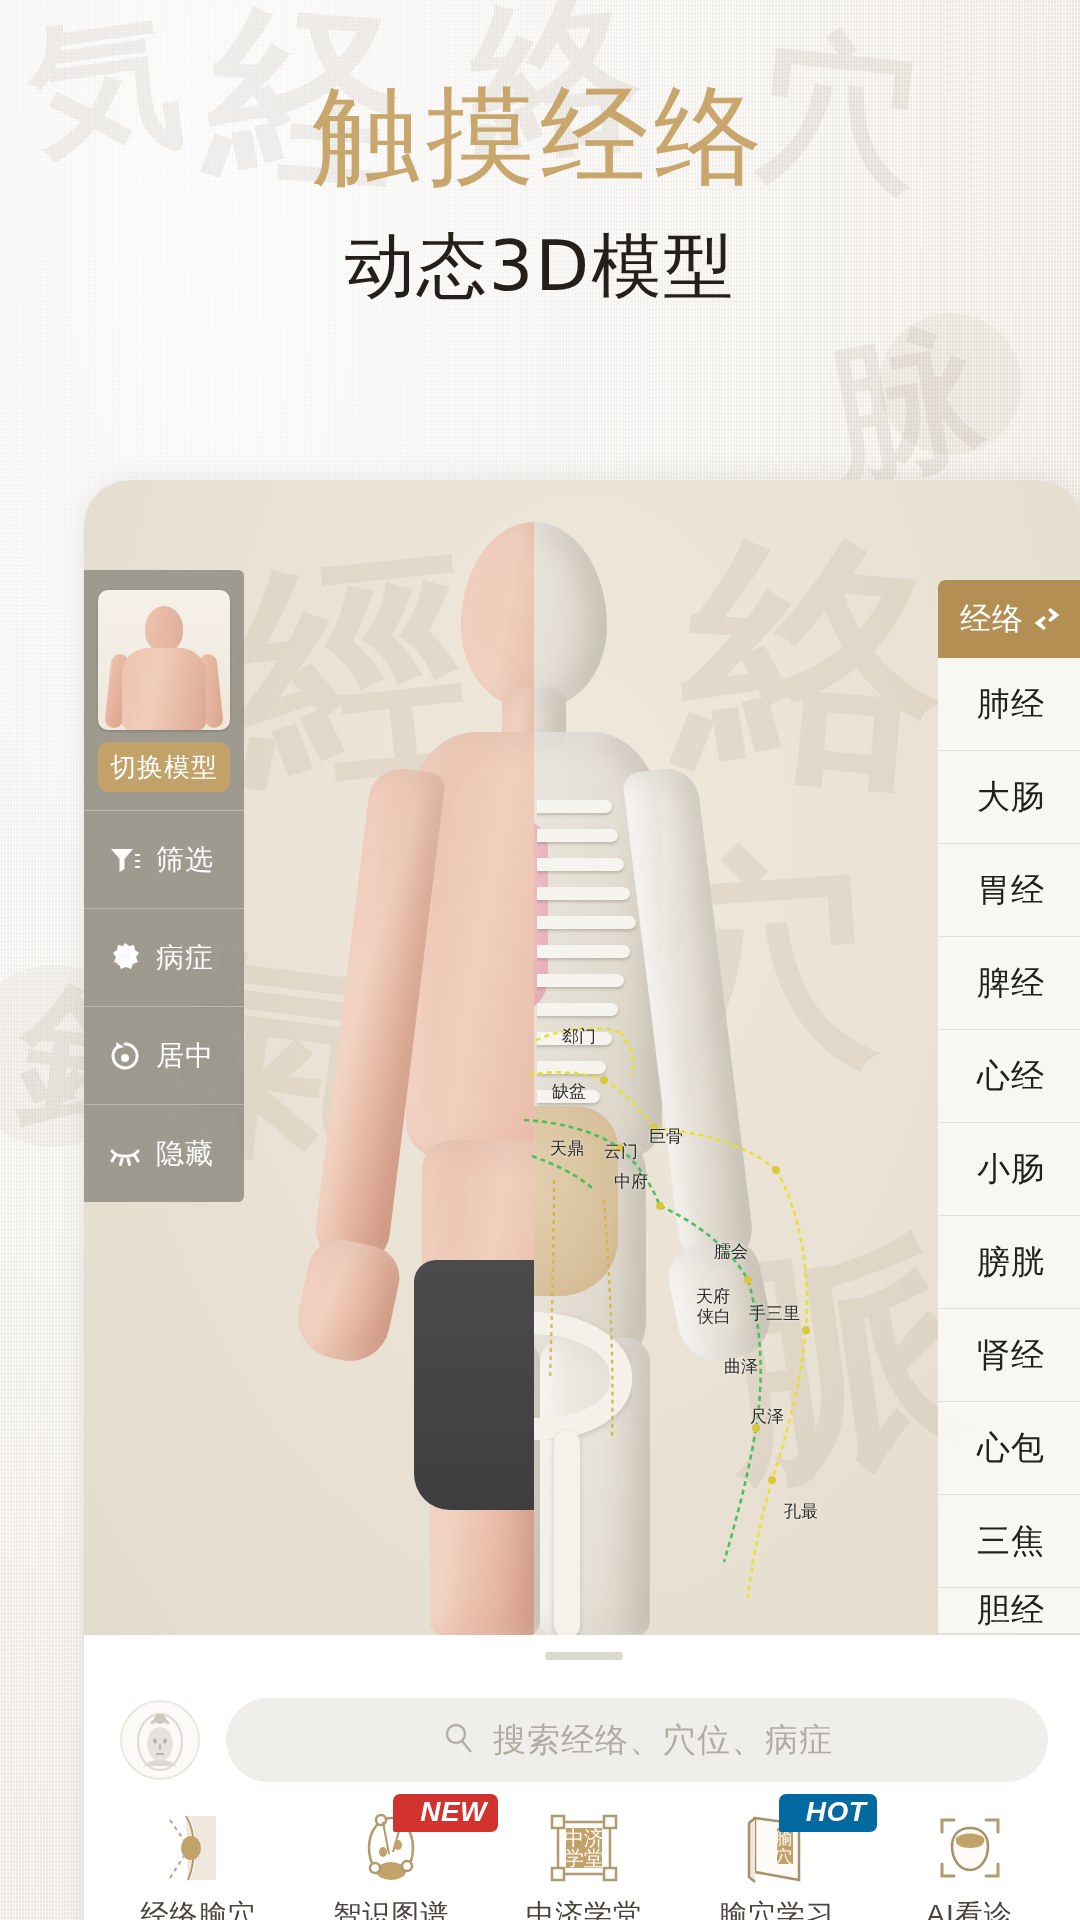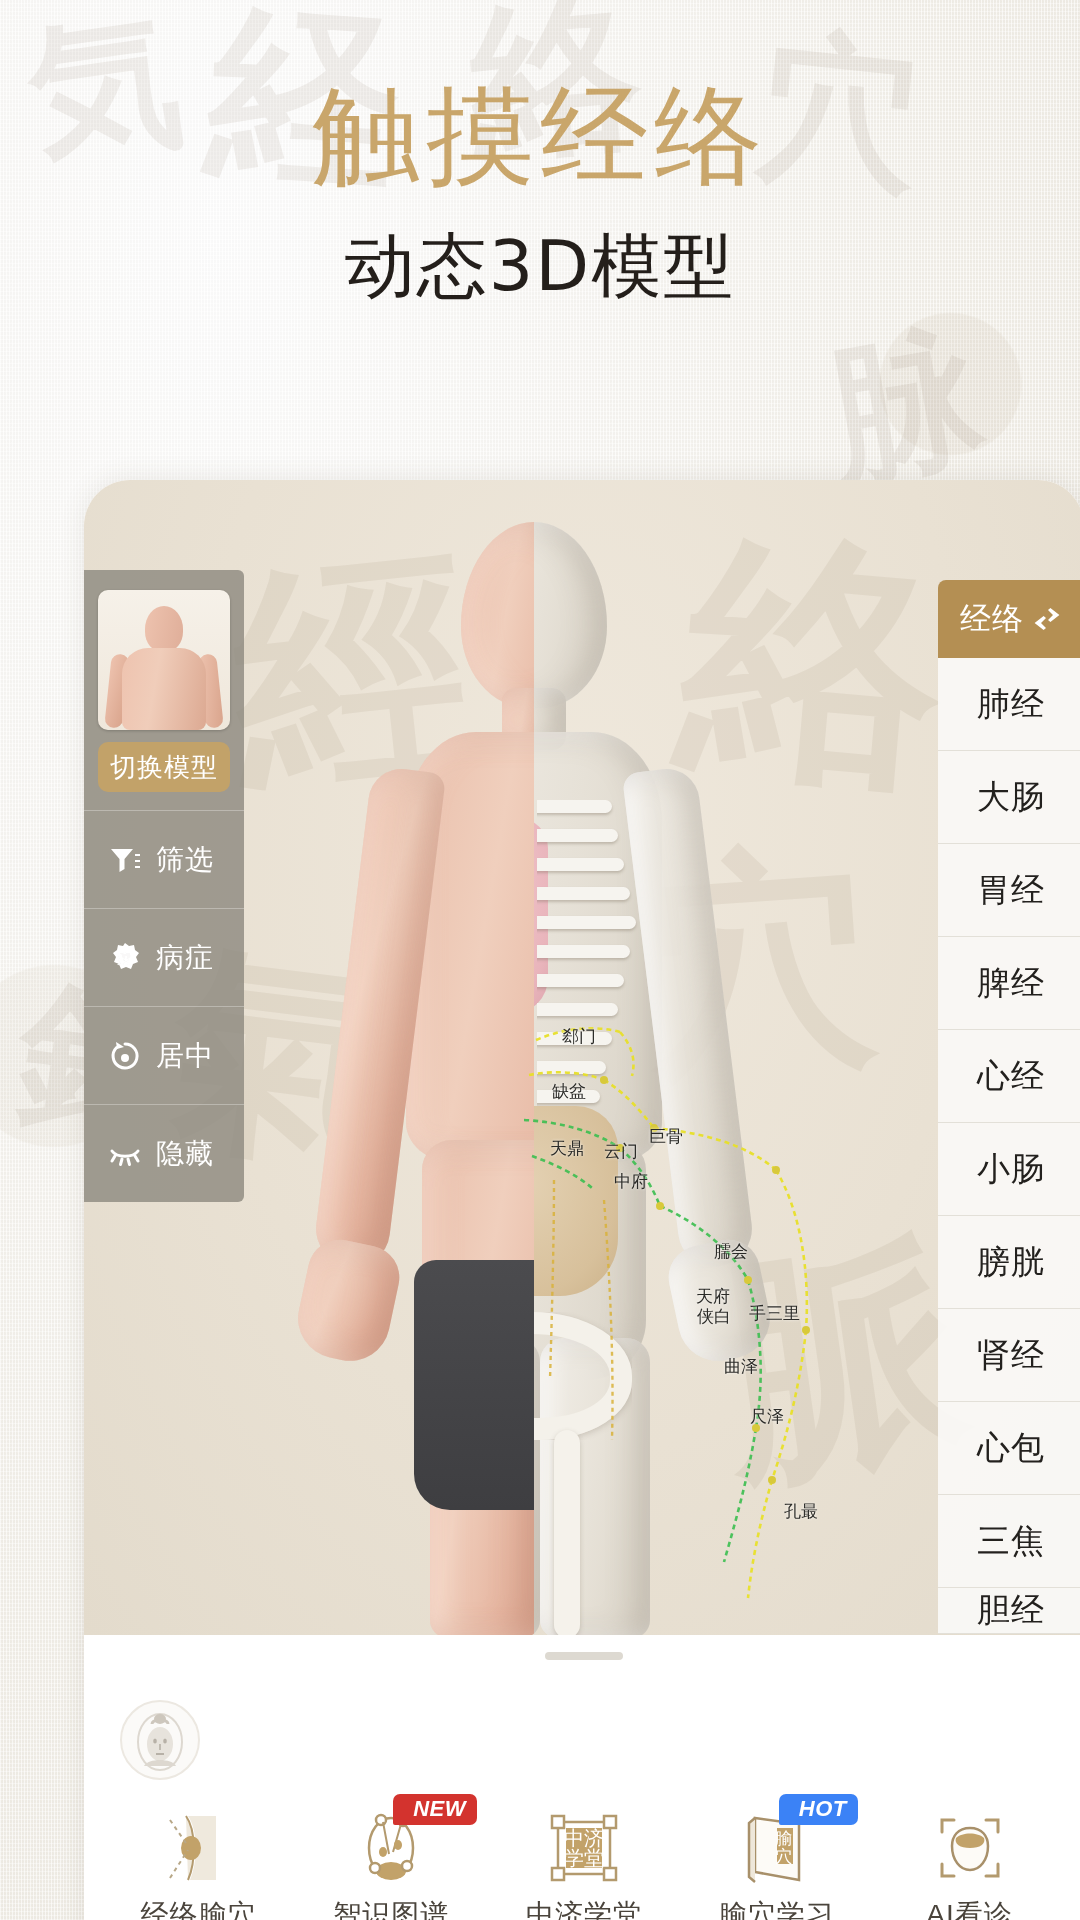--- a/index.html
+++ b/index.html
@@ -409,24 +409,24 @@
     color: #4a443c;
     letter-spacing: 1px;
     white-space:nowrap;
   }
   .nav-badge{
     position:absolute;
     top: -12px;
     left: 92px;
     background:#d3332e;
     color:#fff;
-    font-size: 22px;
+    font-size: 28px;
     font-weight: 700;
     font-style: italic;
-    padding: 3px 11px 4px 20px;
+    padding: 3px 11px 4px 27px;
     border-radius: 7px 7px 7px 2px;
     letter-spacing: .5px;
     line-height: 1.1;
   }
 </style>
 </head>
 <body>
 
 <div id="page-bg"></div>
 <div id="ghost-ink-layer">
@@ -643,20 +643,29 @@
         <path d="M20 16c0-5 16-5 16 0" stroke="#cdc7bd" stroke-width="3" fill="none"></path>
         <ellipse cx="28" cy="11" rx="6" ry="5" fill="#cdc7bd"></ellipse>
         <ellipse cx="28" cy="36" rx="13" ry="17" fill="#e7e3dc"></ellipse>
         <ellipse cx="23" cy="33" rx="1.8" ry="2.6" fill="#b7b1a7"></ellipse>
         <ellipse cx="33" cy="33" rx="1.8" ry="2.6" fill="#b7b1a7"></ellipse>
         <path d="M28 36v6" stroke="#b7b1a7" stroke-width="1.6"></path>
         <path d="M24 46h8" stroke="#b7b1a7" stroke-width="1.8"></path>
         <path d="M12 58c4-8 28-8 32 0" fill="#ddd8d0"></path>
       </svg>
     </div>
+    <div id="search-box">
+      <span class="sicon">
+        <svg viewBox="0 0 36 36">
+            <circle cx="15" cy="14" r="9"></circle>
+            <line x1="21" y1="21" x2="30" y2="32"></line>
+          </svg>
+      </span>
+      <span id="search-placeholder">搜索经络、穴位、病症</span>
+    </div>
   </div>
 
   <div id="bottom-nav">
       <div class="nav-item">
         <div class="nav-ico">
           <svg viewBox="0 0 80 80">
             <path d="M28 8c10 14 10 46 2 64" fill="#efe9dd" stroke="#b39a6e" stroke-width="2"></path>
             <path d="M30 8c10 14 10 46 2 64h26V8z" fill="#efe9dd" stroke="none"></path>
             <ellipse cx="33" cy="40" rx="10" ry="12" fill="#c2a269"></ellipse>
             <path d="M12 12l18 26M12 70l18-28" stroke="#b8a888" stroke-width="2" stroke-dasharray="4 4" fill="none"></path>
@@ -697,21 +706,21 @@
       </div>
       <div class="nav-item">
         <div class="nav-ico">
           <svg viewBox="0 0 80 80">
             <path d="M18 10l44 6v56l-44-8z" fill="#fdfbf7" stroke="#a8906a" stroke-width="2.5"></path>
             <path d="M18 10l-6 5v54l6 5" fill="#eee7da" stroke="#a8906a" stroke-width="2.5"></path>
             <rect x="40" y="20" width="16" height="36" fill="#c2a269"></rect>
           </svg>
         </div>
         <div style="position: absolute; top: 24px; left: 50%; transform: translateX(-2px); width: 18px; color: rgb(255, 255, 255); font-size: 17px; line-height: 18px; text-align: center;">腧穴</div>
-        <div class="nav-badge" style="background: #3b82f6;">HOT</div>
+        <div class="nav-badge" style="background: #0369a1;">HOT</div>
         <div class="nav-label">腧穴学习</div>
       </div>
       <div class="nav-item">
         <div class="nav-ico">
           <svg viewBox="0 0 80 80">
             <path d="M12 24V12h12M56 12h12v12M12 56v12h12M68 56v12H56" fill="none" stroke="#b39a6e" stroke-width="3" stroke-linecap="round"></path>
             <path d="M40 20c12 0 18 8 18 18 0 14-8 24-18 24s-18-10-18-24c0-10 6-18 18-18z" fill="#fdfbf7" stroke="#a8906a" stroke-width="2.5"></path>
             <path d="M26 30c6-6 22-6 28 0 2 6-4 10-14 10s-16-4-14-10z" fill="#c2a269"></path>
           </svg>
         </div>

